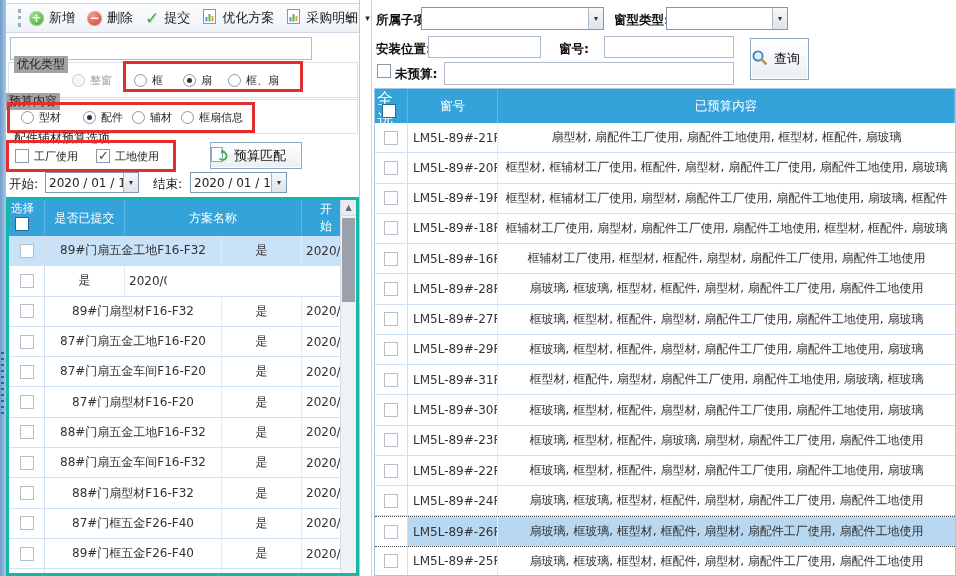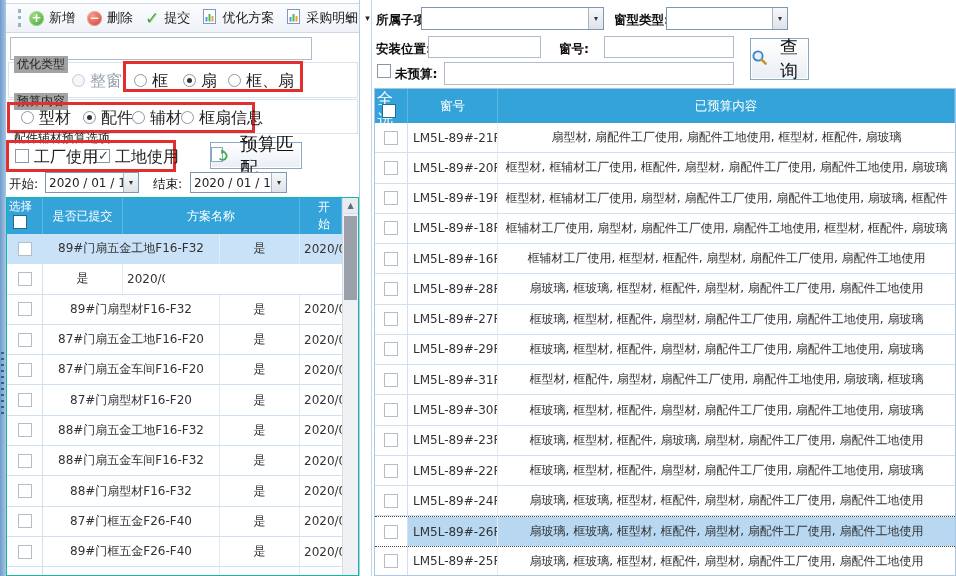--- a/index.html
+++ b/index.html
@@ -35,39 +35,39 @@
 
 .search-input{position:absolute;left:4px;top:37px;width:302px;height:23px;border:1px solid #afbccb;padding:2px 4px;font-size:12px}
 
 .groupbox{position:absolute;border:1px solid #d9e3ee}
 .gb-label{position:absolute;background:#a3a3a3;padding:0 3px;font-size:12px;color:#222;white-space:nowrap}
 .redbox{position:absolute;border:3px solid #e22e2e;pointer-events:none}
 
 .radio{position:absolute;width:13px;height:13px;border-radius:50%;border:1px solid #8b98a6;background:#fff}
 .radio.sel::after{content:"";position:absolute;left:3px;top:3px;width:5px;height:5px;border-radius:50%;background:#333}
 .radio.dis{border-color:#c3cbd3;background:#f5f6f8}
-.rlabel{position:absolute;font-size:16px;color:#222;white-space:nowrap;line-height:14px}
+.rlabel{position:absolute;font-size:11px;color:#222;white-space:nowrap;line-height:14px}
 .rlabel.dis{color:#9aa5b0}
 
 .cbox{position:absolute;width:14px;height:14px;border:1px solid #8b98a6;background:#fff}
 .cbox.on::after{content:"✓";position:absolute;left:1px;top:-2px;font-size:13px;font-weight:bold;color:#3a4750}
 
-.btn{display:flex;align-items:center;gap:12px;cursor:pointer;
-border:1px solid #8ea8c2;background:linear-gradient(#ffffff,#e9eef5);font-size:18px;color:#111;
+.btn{display:flex;align-items:center;gap:6px;cursor:pointer;
+border:1px solid #8ea8c2;background:linear-gradient(#ffffff,#e9eef5);font-size:13px;color:#111;
 box-shadow:inset 0 0 0 1px #fdfefe}
 .btn-match{position:absolute;left:204px;top:142px;width:92px;height:27px}
 
 .datelbl{position:absolute;font-size:12.5px;color:#111;white-space:nowrap}
 .datebox{position:absolute;height:21px;border:1px solid #7f97b0;background:#fff;display:flex;align-items:center}
 .datebox .val{flex:1;padding:0 3px;font-size:12px;color:#222;white-space:nowrap;overflow:hidden}
 .dd-btn{width:15px;height:100%;border-left:1px solid #aab8c6;background:linear-gradient(#f6f8fa,#dde3ea);
 display:flex;align-items:center;justify-content:center;font-size:8px;color:#333;cursor:pointer}
 
 
-.ltable{position:absolute;left:0;top:197px;width:353px;height:379px;border:1px solid #14b8a6;overflow:hidden;background:#fff}
+.ltable{position:absolute;left:0;top:197px;width:353px;height:379px;border:3px solid #14b8a6;overflow:hidden;background:#fff}
 .lhead{display:flex;height:36px;background:#33a3da;color:#fff;width:335px}
 .lh{border-right:1px solid #5cb6e2;display:flex;align-items:center;justify-content:center;overflow:hidden}
 .lh-sel{width:36px;position:relative}
 .lh-sel .t{position:absolute;left:2px;top:1px;font-size:11.5px}
 .lh-sel .cb{position:absolute;left:6px;top:17px;width:14px;height:14px;background:#fff;border:1px solid #2a6a8d}
 .lh-name{width:177px}.lh-sub{width:80px}
 .lh-start{width:42px;justify-content:flex-start;padding-left:18px}
 .lrow{display:flex;height:30.3px;border-bottom:1px solid #cfe0f0;background:#fff;width:335px}
 .lrow.sel{background:#c9e2f7}
 .lc{display:flex;align-items:center;overflow:hidden}
@@ -163,21 +163,21 @@
     <span class="rlabel dis" style="left:84px;top:74px">整窗</span>
     <div class="redbox" style="left:117px;top:61px;width:180px;height:31px"></div>
     <span class="radio" style="left:128px;top:74px"></span>
     <span class="rlabel" style="left:146px;top:74px">框</span>
     <span class="radio sel" style="left:177px;top:74px"></span>
     <span class="rlabel" style="left:195px;top:74px">扇</span>
     <span class="radio" style="left:222px;top:74px"></span>
     <span class="rlabel" style="left:240px;top:74px">框、扇</span>
 
     <div class="groupbox" style="left:2px;top:99px;width:350px;height:35px"></div>
-    <div class="gb-label" style="left:8px;top:93px">预算内容</div>
+    <div class="gb-label" style="left:0;top:93px">预算内容</div>
     <div class="redbox" style="left:1px;top:102px;width:248px;height:31px"></div>
     <span class="radio" style="left:15px;top:111px"></span>
     <span class="rlabel" style="left:33px;top:111px">型材</span>
     <span class="radio sel" style="left:77px;top:111px"></span>
     <span class="rlabel" style="left:95px;top:111px">配件</span>
     <span class="radio" style="left:126px;top:111px"></span>
     <span class="rlabel" style="left:144px;top:111px">辅材</span>
     <span class="radio" style="left:175px;top:111px"></span>
     <span class="rlabel" style="left:193px;top:111px">框扇信息</span>
 

